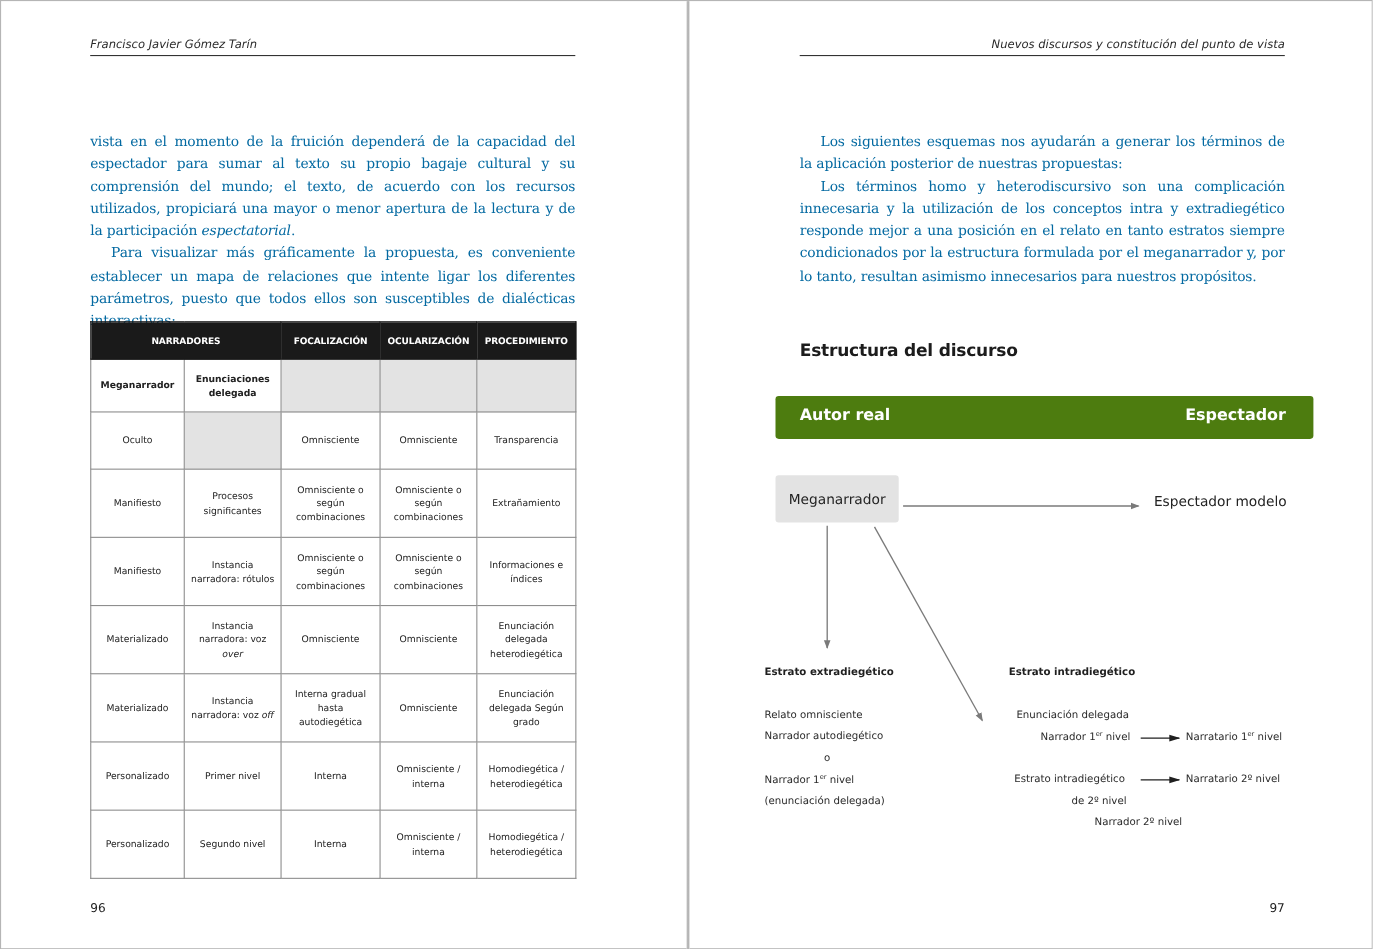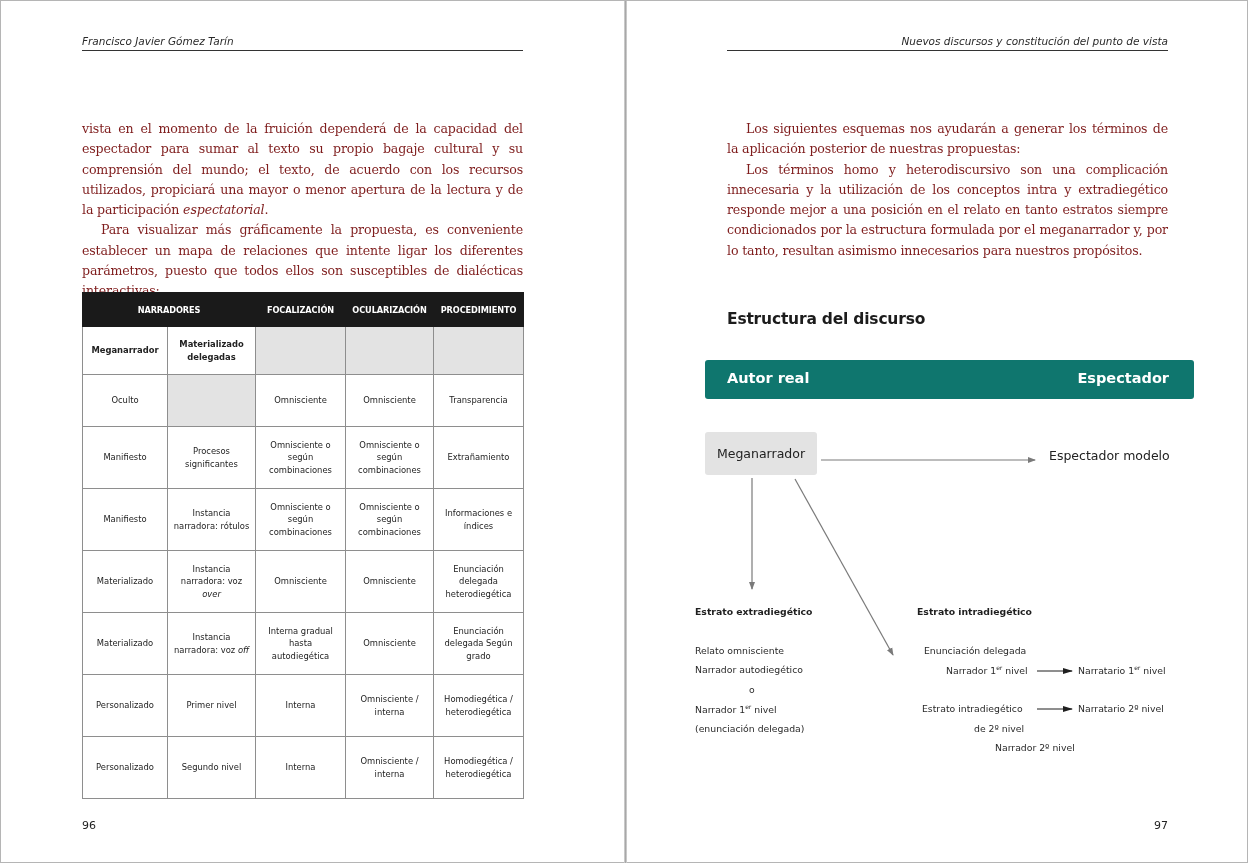--- a/index.html
+++ b/index.html
@@ -10,21 +10,21 @@
   .gutter { position: absolute; left: 623px; top: 0; width: 3px; height: 863px; background: linear-gradient(to right, #d9d9d9, #a8a8a8, #d9d9d9); }
 
   .page { position: absolute; top: 0; height: 863px; }
   .page-left { left: 0; width: 623px; }
   .page-right { left: 626px; width: 622px; }
 
   .running-head { position: absolute; top: 34px; font-family: "DejaVu Sans", sans-serif; font-style: italic; font-size: 10.5px; color: #2a2a2a; padding-bottom: 3px; border-bottom: 1px solid #333; }
   .page-left .running-head { left: 81px; width: 441px; text-align: left; }
   .page-right .running-head { left: 100px; width: 441px; text-align: right; }
 
-  .body-text { position: absolute; font-size: 12.6px; line-height: 20.3px; text-align: justify; color: #7f1d1d; }
+  .body-text { position: absolute; font-size: 12.6px; line-height: 20.3px; text-align: justify; color: #0369a1; }
   .body-text p { text-indent: 0; }
   .body-text p.indent { text-indent: 19px; }
   .body-text .last { text-align-last: left; }
   .page-left .body-text { left: 81px; top: 118px; width: 441px; letter-spacing: -0.15px; }
   .page-right .body-text { left: 100px; top: 118px; width: 441px; letter-spacing: -0.15px; }
 
   .page-number { position: absolute; top: 818px; font-family: "DejaVu Sans", sans-serif; font-size: 11px; color: #222; }
   .page-left .page-number { left: 81px; }
   .page-right .page-number { left: 527px; }
 
@@ -39,21 +39,21 @@
   .narr-table tr.r.short td { height: 52px; }
   .narr-table col.c1 { width: 85px; }
   .narr-table col.c2 { width: 88px; }
   .narr-table col.c3 { width: 90px; }
   .narr-table col.c4 { width: 88px; }
   .narr-table col.c5 { width: 90px; }
 
   
   .diagram { position: absolute; left: 0; top: 0; width: 622px; height: 648px; font-family: "DejaVu Sans", sans-serif; }
   .diag-title { position: absolute; left: 100px; top: 309px; font-size: 15.5px; font-weight: bold; color: #1c1c1c; letter-spacing: -0.2px; }
-  .black-bar { position: absolute; left: 78px; top: 359px; width: 489px; height: 39px; background: #0f766e; border-radius: 3px; color: #fff; font-weight: bold; font-size: 14.5px; }
+  .black-bar { position: absolute; left: 78px; top: 359px; width: 489px; height: 39px; background: #4d7c0f; border-radius: 3px; color: #fff; font-weight: bold; font-size: 14.5px; }
   .black-bar .left { position: absolute; left: 22px; top: 10px; }
   .black-bar .right { position: absolute; right: 25px; top: 10px; }
   .mega-box { position: absolute; left: 78px; top: 431px; width: 112px; height: 43px; background: #e3e3e3; border-radius: 3px; font-size: 12.5px; color: #222; text-align: center; line-height: 43px; }
   .spect-modelo { position: absolute; left: 422px; top: 447px; font-size: 12.5px; color: #222; }
   .diag-svg { position: absolute; left: 0; top: 0; width: 622px; height: 863px; }
 
   .col-head { position: absolute; font-size: 9.3px; font-weight: bold; color: #1f1f1f; }
   .col-line { position: absolute; font-size: 9.3px; color: #2a2a2a; white-space: nowrap; }
   sup { font-size: 6px; vertical-align: 4px; }
 </style>
@@ -80,21 +80,21 @@
         </colgroup>
       <tbody>
           <tr>
         <th colspan="2">NARRADORES</th>
         <th>FOCALIZACIÓN</th>
         <th>OCULARIZACIÓN</th>
         <th>PROCEDIMIENTO</th>
       </tr>
       <tr class="sub">
         <td class="bold">Meganarrador</td>
-        <td class="bold">Materializado delegadas</td>
+        <td class="bold">Enunciaciones delegada</td>
         <td class="grey"></td>
         <td class="grey"></td>
         <td class="grey"></td>
       </tr>
       <tr class="r short">
         <td>Oculto</td>
         <td class="grey"></td>
         <td>Omnisciente</td>
         <td>Omnisciente</td>
         <td>Transparencia</td>

